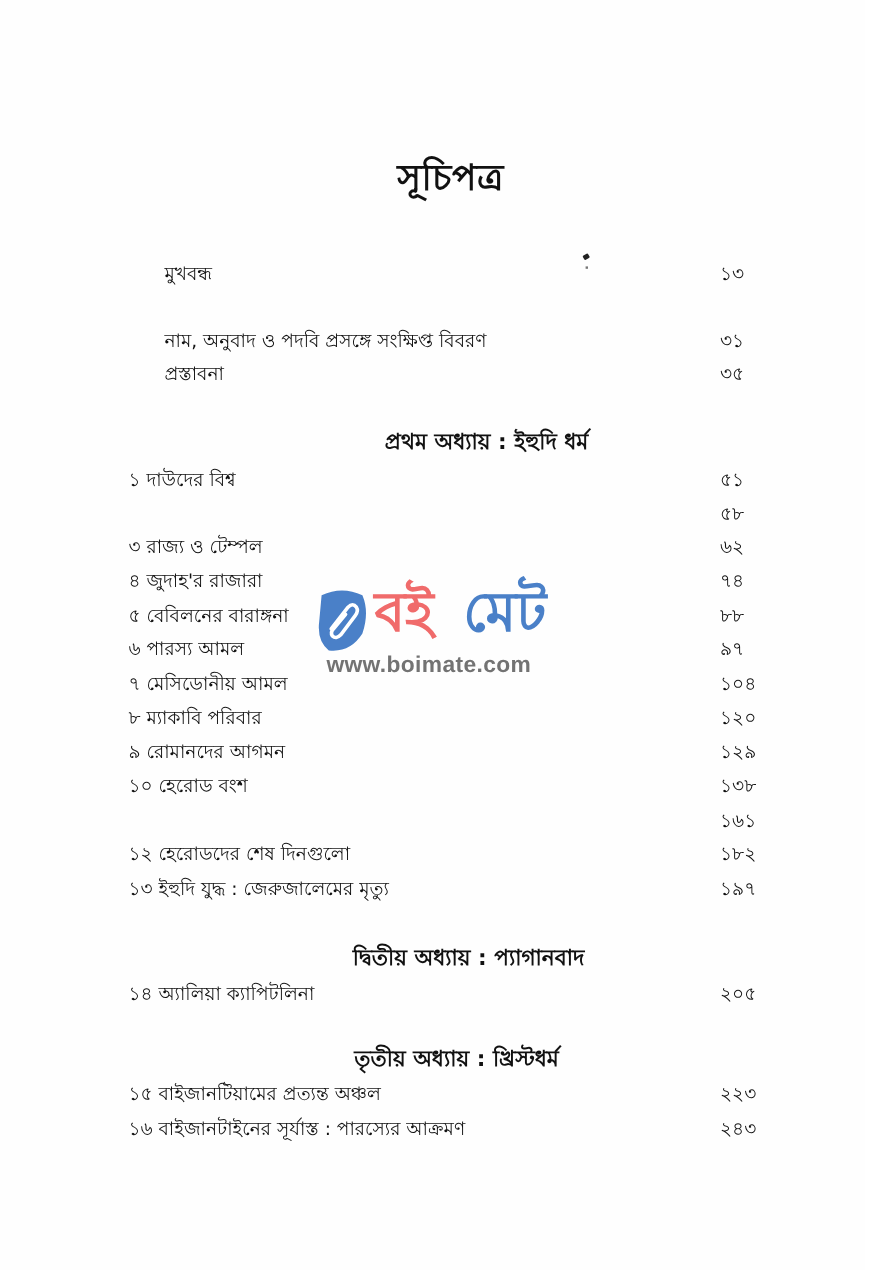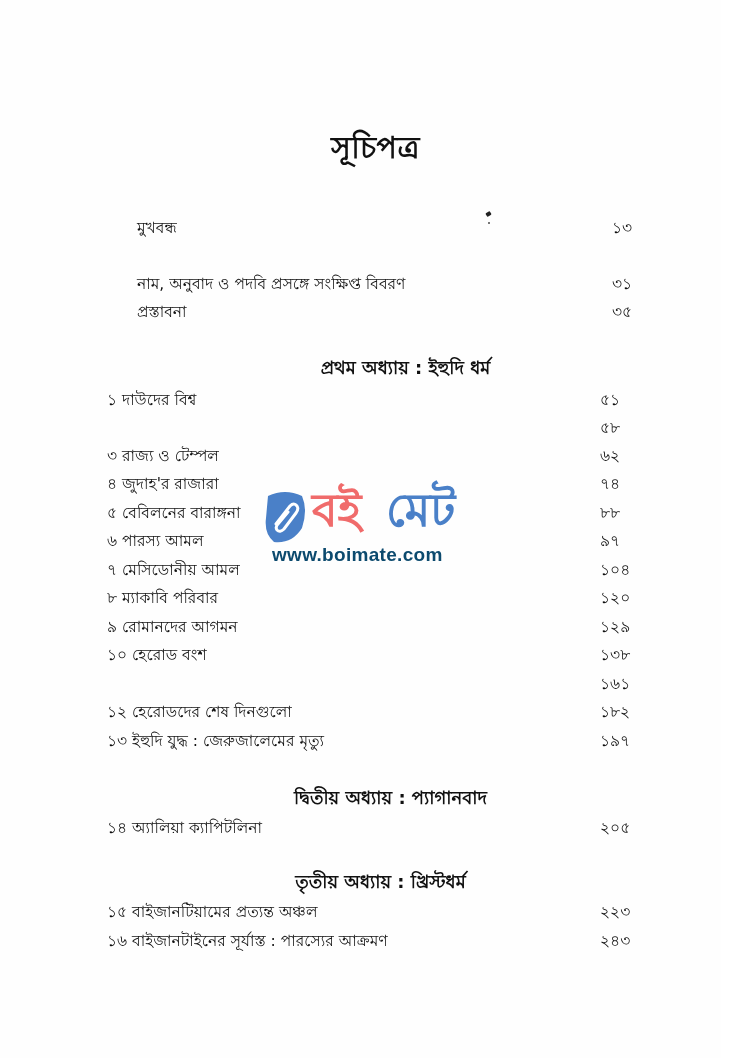--- a/index.html
+++ b/index.html
@@ -53,21 +53,21 @@
       font-weight: normal;
       line-height: 28px;
       white-space: nowrap;
     }
     .row .label { position: absolute; left: 0; top: 0; }
     .row .pg {
       position: absolute;
       left: 493px;
       top: 0;
     }
-    .front .pg { left: 463px; margin-left: 12px; }
+    .front .pg { left: 463px; }
     .front { left: 137px; width: 560px; }
     .chap { left: 107px; width: 590px; }
     .section-head {
       position: absolute;
       left: 0; right: 0;
       text-align: center;
       font-size: 18px;
       font-weight: bold;
       white-space: nowrap;
     }
@@ -100,21 +100,21 @@
       font-weight: bold;
       color: #4a80c8;
       line-height: 60px;
     }
     .wm-url {
       position: absolute;
       left: 10px; top: 56px;
       font-family: "Liberation Sans", sans-serif;
       font-size: 19px;
       font-weight: bold;
-      color: #0c4a6e;
+      color: #737373;
       letter-spacing: 0.3px;
     }
   </style>
 </head>
 <body>
 
 <div class="page">
 
   <div class="title">সূচিপত্র</div>
 

